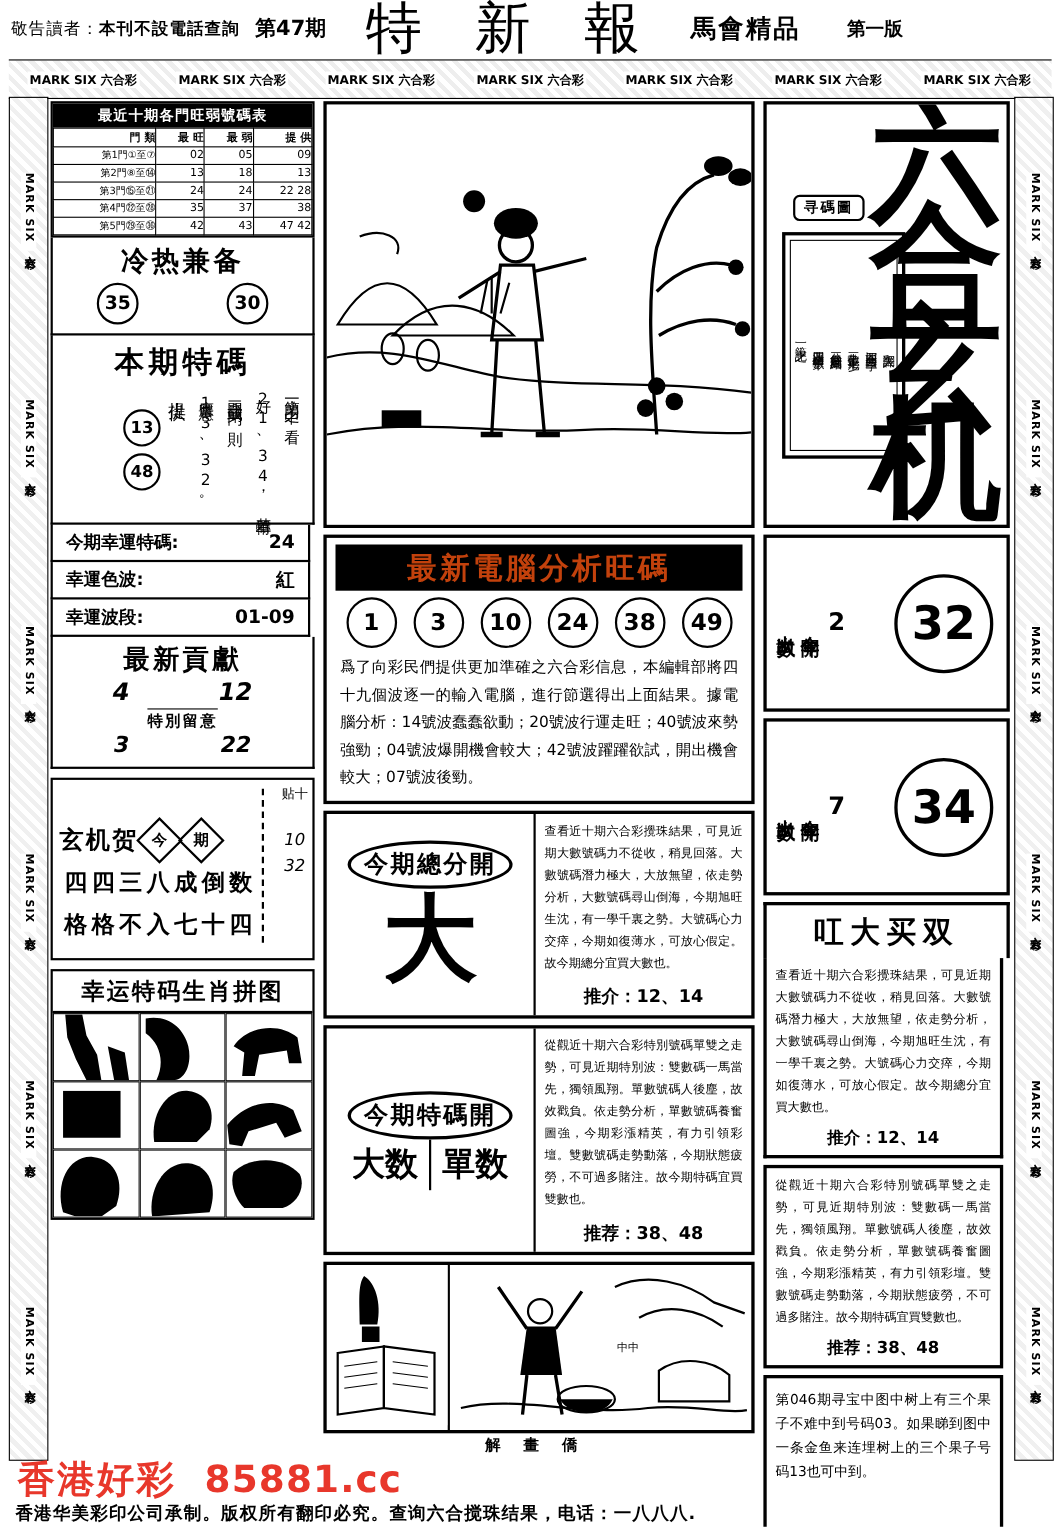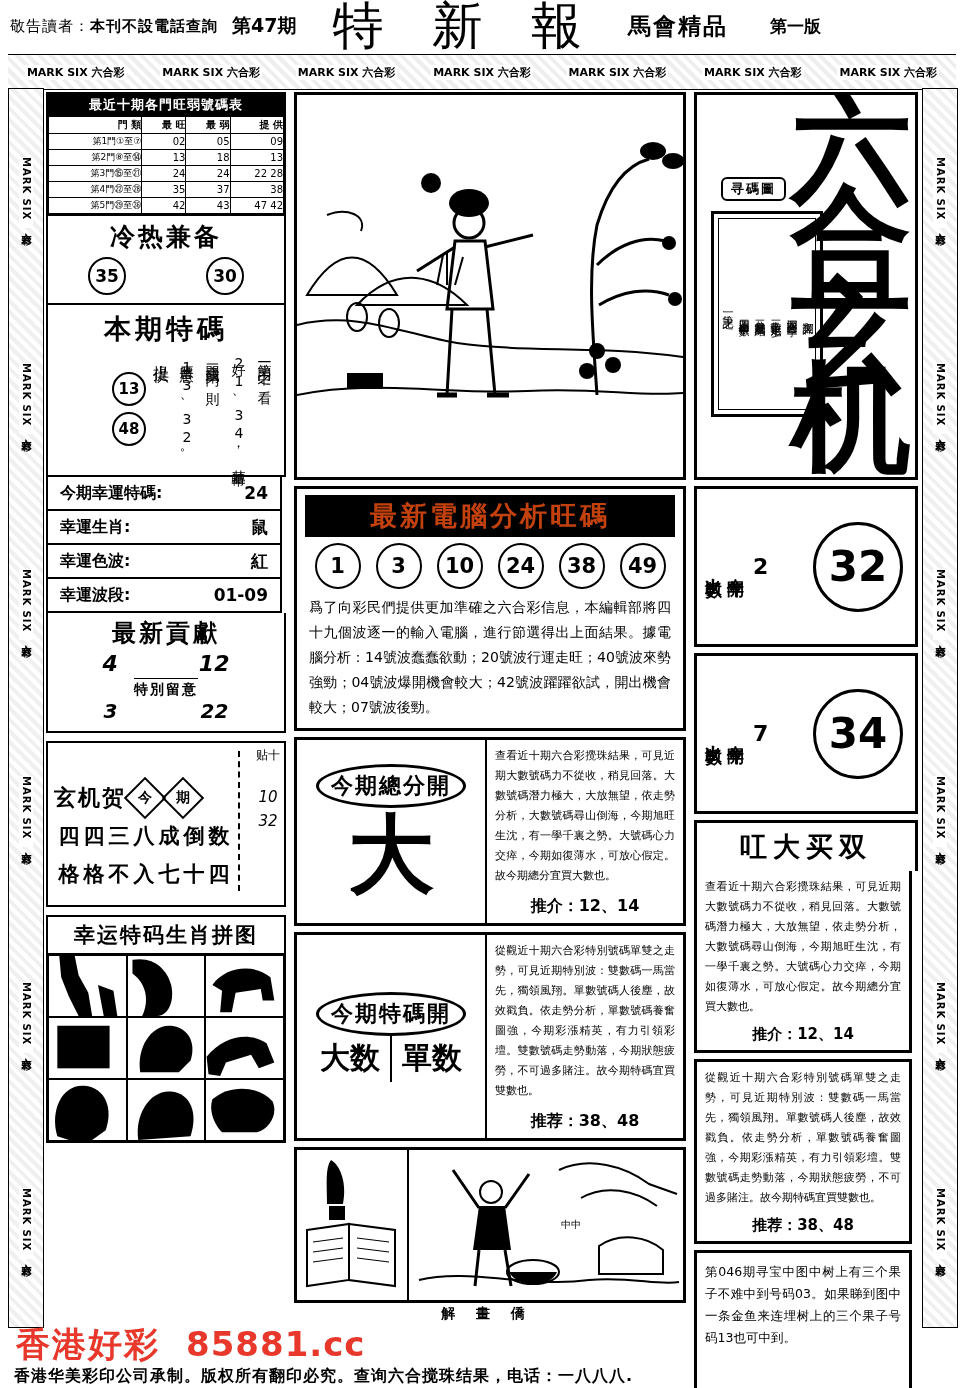--- a/index.html
+++ b/index.html
@@ -256,24 +256,20 @@
           <div class="vtxt">好21、34，若轉單</div>
           <div class="vtxt">第一門之中，看</div>
         </div>
       </div>
 
       <div class="rowline">
         <span class="lbl">今期幸運特碼:</span>
         <span class="val">24</span>
       </div>
       <div class="rowline">
-        <span class="lbl">幸運生肖:</span>
-        <span class="val">鼠</span>
-      </div>
-      <div class="rowline">
         <span class="lbl">幸運色波:</span>
         <span class="val">紅</span>
       </div>
       <div class="rowline">
         <span class="lbl">幸運波段:</span>
         <span class="val">01-09</span>
       </div>
 
       <div class="contrib">
         <div class="c-title">最新貢獻</div>

